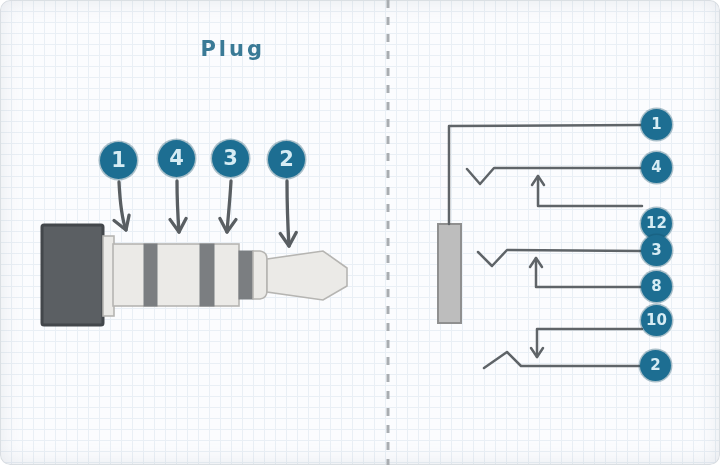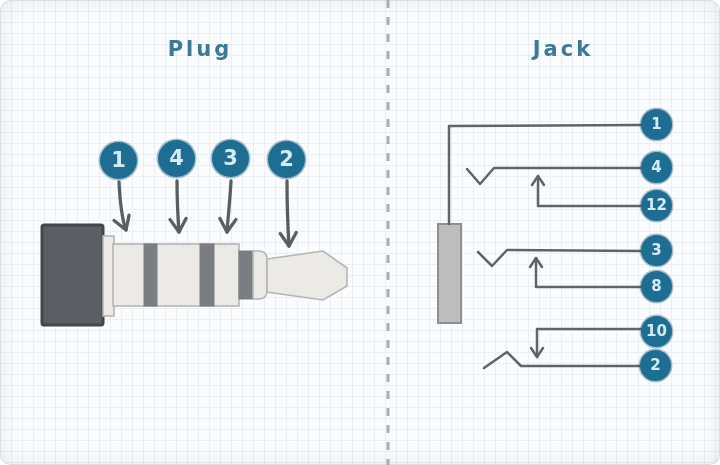--- a/index.html
+++ b/index.html
@@ -28,21 +28,21 @@
   .jack-body-rect { fill: var(--jack-body, #bdbdbd); stroke: var(--jack-body-border, #8f8f8f); stroke-width: 2; }
   .wire  { stroke: var(--wire, #5f6468); stroke-width: 2.5; fill: none; stroke-linecap: round; stroke-linejoin: round; }
   .arrow { stroke: var(--arrow, #595e62); stroke-width: 3.3; fill: none; stroke-linecap: round; stroke-linejoin: round; }
   .ah-big-path   { stroke: var(--arrow, #595e62); stroke-width: 3.3; fill: none; stroke-linecap: round; stroke-linejoin: round; }
   .ah-small-path { stroke: var(--wire, #5f6468); stroke-width: 2.5; fill: none; stroke-linecap: round; stroke-linejoin: round; }
 
   
   .title {
     position: absolute;
     width: 130px;
-    text-align: center;
+    text-align: right;
     color: var(--title, #3a7a96);
     font-weight: bold;
     font-size: 21px;
     letter-spacing: 3px;
   }
   .plug-title { left: 135px; top: 37px; }
   .jack-title { left: 498px; top: 37px; }
 
   
   .badge {
@@ -103,28 +103,27 @@
 
       <path class="wire" marker-end="url(#ah-small)" d="M642,287 L536,287 L536,258"></path>
 
       <path class="wire" marker-end="url(#ah-small)" d="M642,329 L537,329 L537,357"></path>
 
       <path class="wire" d="M484,368 L507,352 L521,366 L641,366"></path>
     </g>
   </svg>
 
   <div class="title plug-title">Plug</div>
-  <div class="title jack-title">Jack</div>
 
   <div class="badge badge-l" style="left:100px; top:142px">1</div>
   <div class="badge badge-l" style="left:158px; top:140px">4</div>
   <div class="badge badge-l" style="left:212px; top:140px">3</div>
   <div class="badge badge-l" style="left:268px; top:141px">2</div>
 
   <div class="badge badge-r" style="left:641px; top:109px">1</div>
   <div class="badge badge-r" style="left:641px; top:152px">4</div>
-  <div class="badge badge-r" style="left:641px; top:190px">12</div>
+  <div class="badge badge-r" style="left:641px; top:208px">12</div>
   <div class="badge badge-r" style="left:641px; top:235px">3</div>
   <div class="badge badge-r" style="left:641px; top:271px">8</div>
-  <div class="badge badge-r" style="left:641px; top:316px">10</div>
+  <div class="badge badge-r" style="left:641px; top:305px">10</div>
   <div class="badge badge-r" style="left:640px; top:350px">2</div>
 
 </div>
 
 </body></html>

